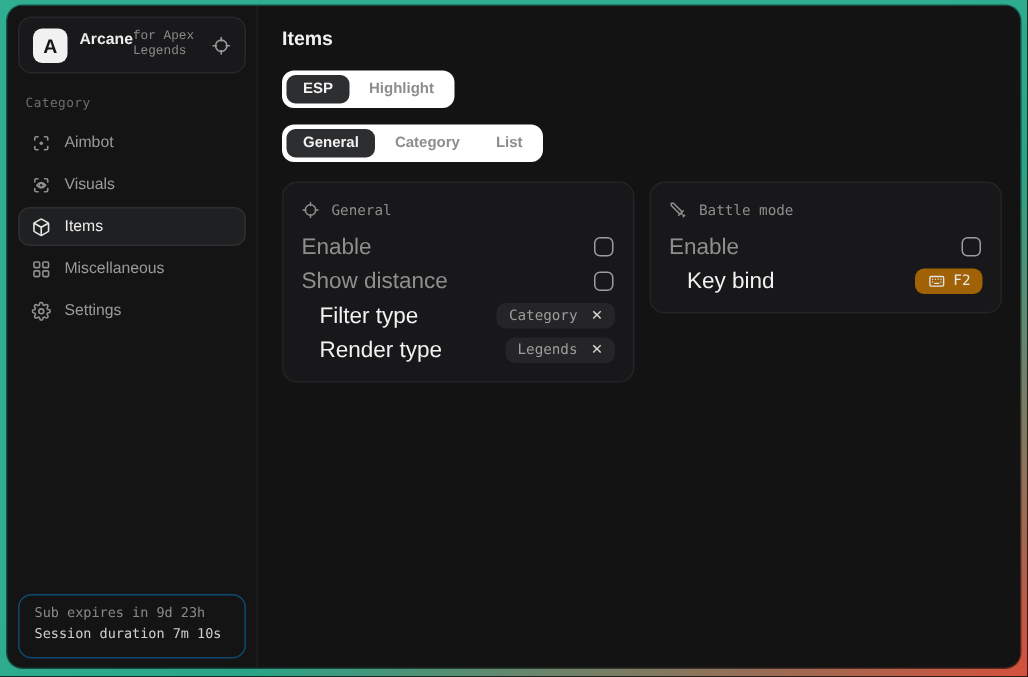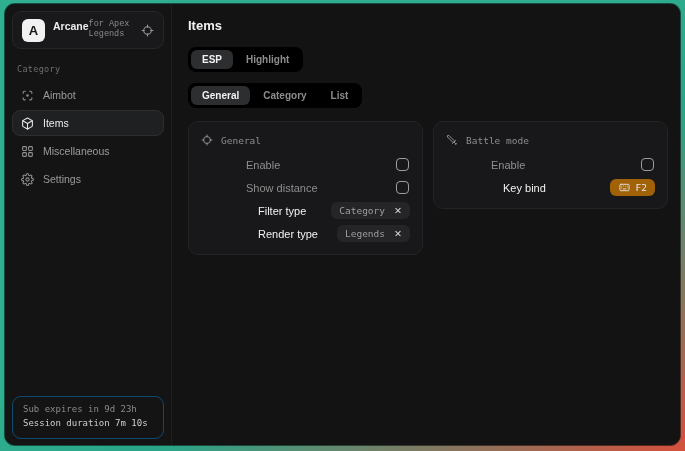--- a/index.html
+++ b/index.html
@@ -35,36 +35,36 @@
   .nav-item.selected .icon{color:#e6e6e6;}
   .side-spacer{flex:1;}
   .sub-card{border:1px solid #0c4a6e;border-radius:9px;padding:6px 10px 7px 10px;
     font-family:"DejaVu Sans Mono",monospace;line-height:1.55;}
   .sub-line1{font-size:9px;color:#8a8a8a;}
   .sub-line2{font-size:9px;color:#cfcfcf;}
 
   
   .main{flex:1;padding:14px 16px;box-sizing:border-box;background:#131314;}
   .page-title{font-size:13px;font-weight:700;color:#f2f2f2;margin:0 0 14px 0;}
-  .tab-group{display:inline-flex;background:#000000;border-radius:8px;padding:3px;gap:2px;
+  .tab-group{display:inline-flex;background:#ffffff;border-radius:8px;padding:3px;gap:2px;
     margin-bottom:11px;}
   .tab-group-wrap{display:block;}
   .tab{padding:4px 11px;border-radius:6px;font-size:10px;font-weight:600;color:#8d8d8d;
     cursor:pointer;background:transparent;border:none;
     font-family:"Liberation Sans",sans-serif;}
   .tab.selected{background:#2d2e30;color:#f1f1f1;}
 
   .panels-row{display:flex;gap:10px;align-items:flex-start;margin-top:2px;}
   .panel{width:235px;background:#18181a;border:1px solid #242426;border-radius:10px;
     padding:12px 12px 9px 12px;box-sizing:border-box;}
   .panel-title{display:flex;align-items:center;gap:8px;color:#8d8d8d;
     font-family:"DejaVu Sans Mono",monospace;font-size:9.5px;margin-bottom:7px;}
   .panel-title .icon{color:#8d8d8d;}
   .prow{display:flex;align-items:center;justify-content:space-between;min-height:23px;}
-  .prow-label{font-size:11px;color:#8f8f8f;margin-left:45px;}
+  .prow-label{font-size:15px;color:#8f8f8f;}
   .prow-label.bright{color:#f2f2f2;font-weight:400;padding-left:12px;}
   .checkbox{width:13px;height:13px;border:1.5px solid #9d9d9d;border-radius:4px;
     box-sizing:border-box;background:transparent;cursor:pointer;margin-right:1px;}
   .select-btn{display:inline-flex;align-items:center;gap:9px;background:#252527;
     border:none;border-radius:6px;padding:3px 8px;cursor:pointer;}
   .select-value{font-size:9.5px;color:#9d9d9d;font-family:"DejaVu Sans Mono",monospace;}
   .clear-icon{font-size:9.5px;color:#d6d6d6;line-height:1;}
   .keybind-btn{display:inline-flex;align-items:center;gap:5px;background:#a16207;
     border:none;border-radius:6px;padding:3px 8px;cursor:pointer;color:#e4e4e4;}
   .keybind-key{font-size:9.5px;color:#e9e9e9;font-family:"DejaVu Sans Mono",monospace;}
@@ -96,20 +96,30 @@
       <div class="nav">
           <div class="nav-item">
             <span class="icon">
               <svg width="13" height="13" viewBox="0 0 24 24" fill="none" stroke="currentColor" stroke-width="2" stroke-linecap="round">
                 <path d="M4 8V6a2 2 0 0 1 2-2h2M16 4h2a2 2 0 0 1 2 2v2M20 16v2a2 2 0 0 1-2 2h-2M8 20H6a2 2 0 0 1-2-2v-2"></path>
                 <circle cx="12" cy="12" r="2.2" fill="currentColor" stroke="none"></circle>
               </svg>
             </span>
             <span>Aimbot</span>
           </div>
+          <div class="nav-item">
+            <span class="icon">
+              <svg width="13" height="13" viewBox="0 0 24 24" fill="none" stroke="currentColor" stroke-width="2" stroke-linecap="round" stroke-linejoin="round">
+                <path d="M4 8V6a2 2 0 0 1 2-2h2M16 4h2a2 2 0 0 1 2 2v2M20 16v2a2 2 0 0 1-2 2h-2M8 20H6a2 2 0 0 1-2-2v-2"></path>
+                <circle cx="12" cy="12" r="2.5"></circle>
+                <path d="M6.5 12c1.8-2.2 3.6-3.3 5.5-3.3S15.7 9.8 17.5 12c-1.8 2.2-3.6 3.3-5.5 3.3S8.3 14.2 6.5 12z"></path>
+              </svg>
+            </span>
+            <span>Visuals</span>
+          </div>
           <div class="nav-item selected">
             <span class="icon">
               <svg width="13" height="13" viewBox="0 0 24 24" fill="none" stroke="currentColor" stroke-width="2" stroke-linecap="round" stroke-linejoin="round">
                 <path d="M21 8a2 2 0 0 0-1-1.73l-7-4a2 2 0 0 0-2 0l-7 4A2 2 0 0 0 3 8v8a2 2 0 0 0 1 1.73l7 4a2 2 0 0 0 2 0l7-4A2 2 0 0 0 21 16z"></path>
                 <path d="M3.3 7l8.7 5 8.7-5M12 22V12"></path>
               </svg>
             </span>
             <span>Items</span>
           </div>
           <div class="nav-item">

